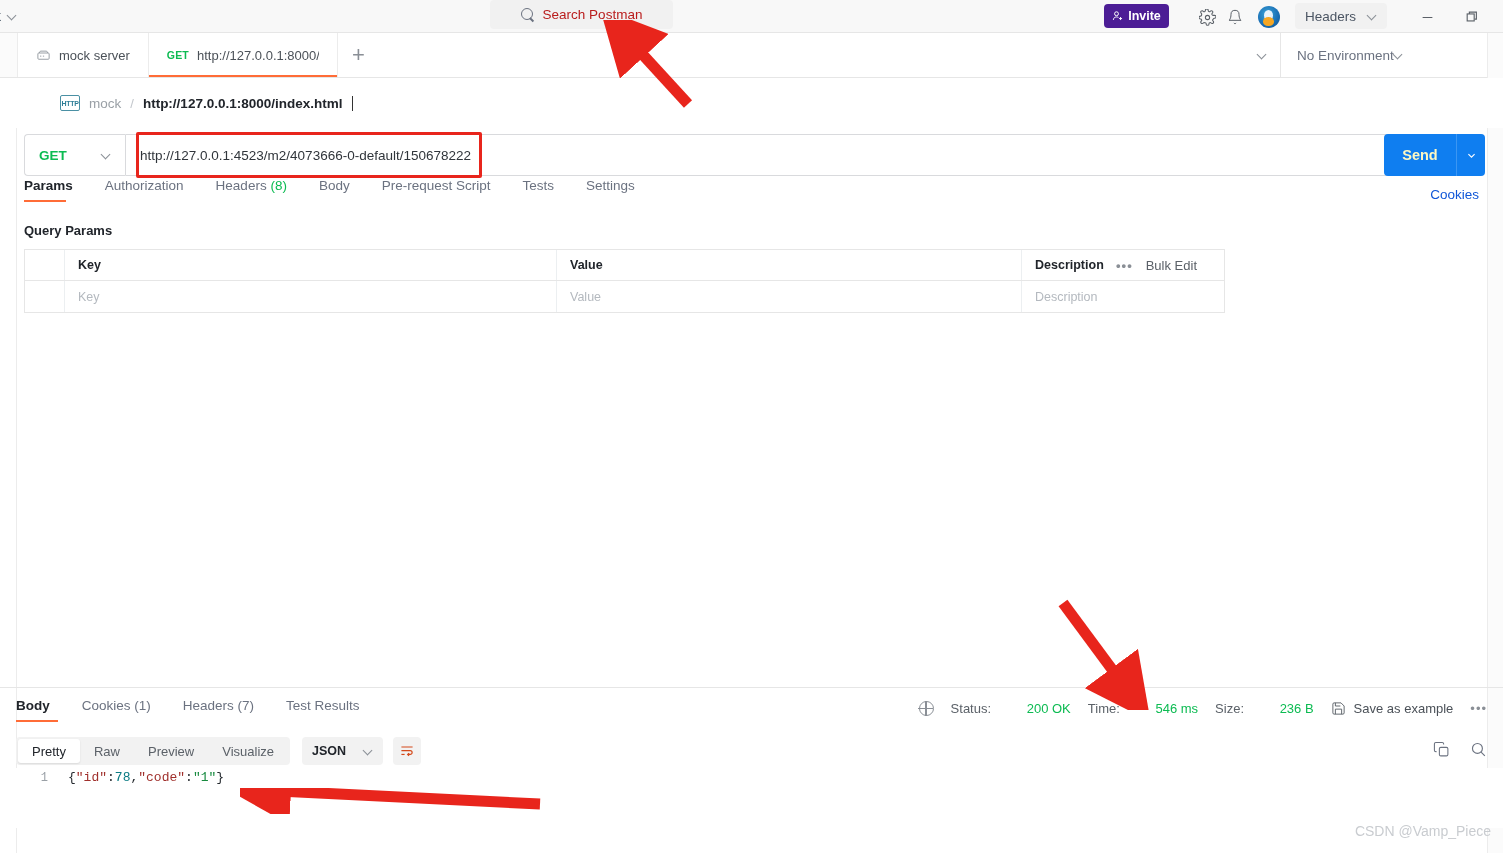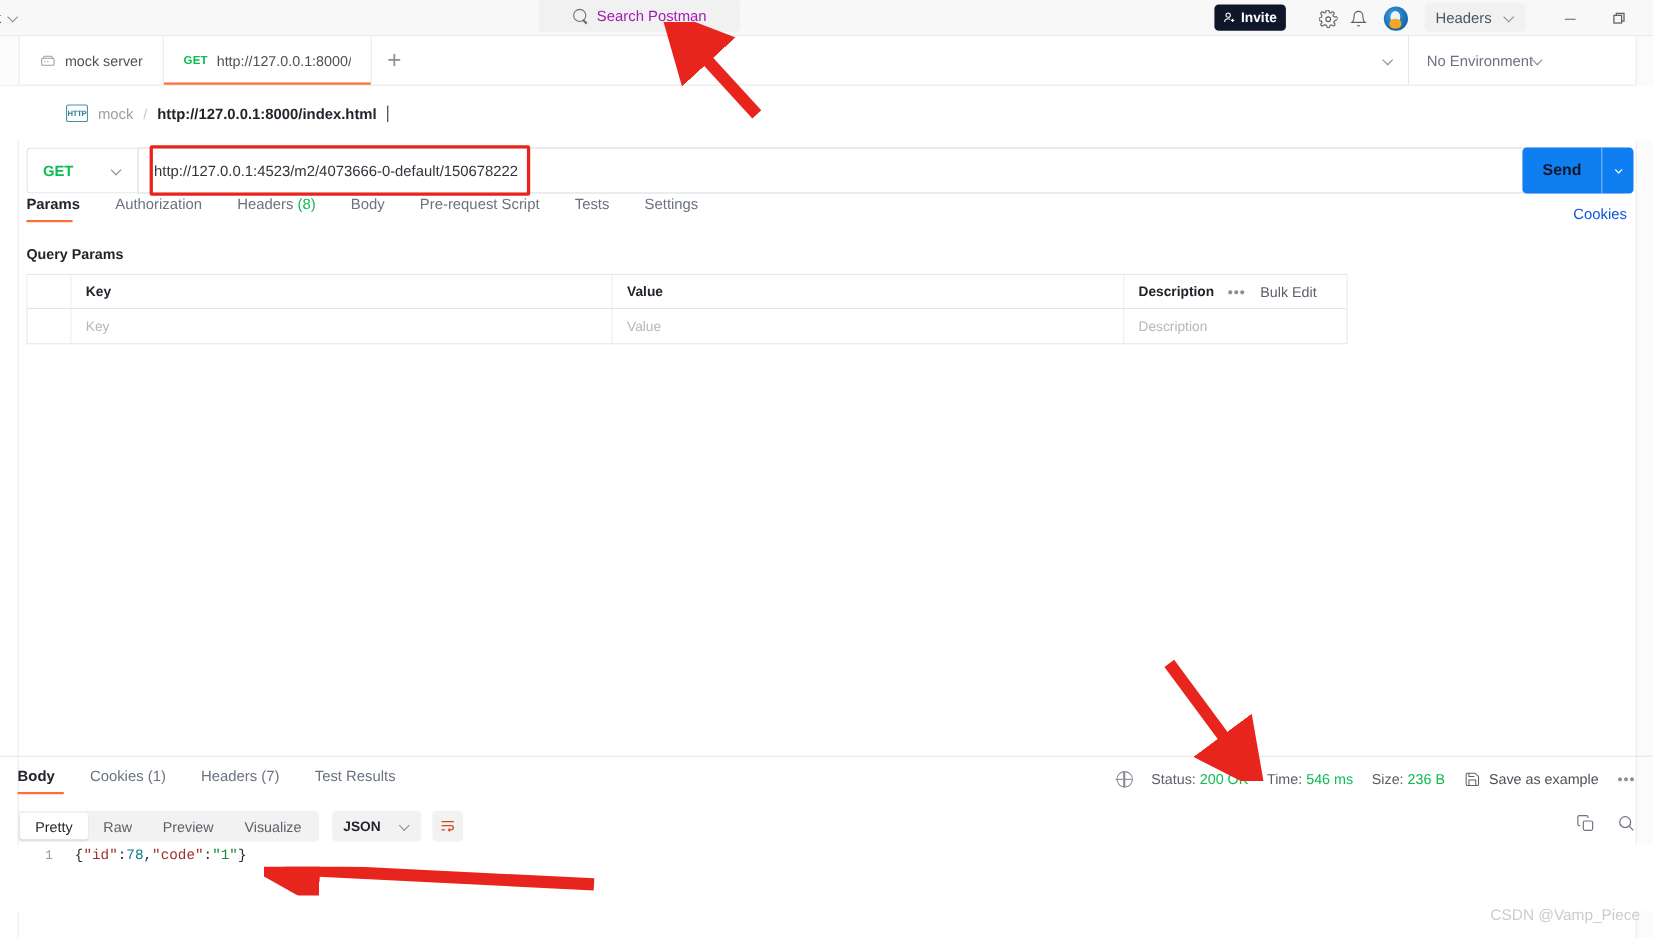--- a/index.html
+++ b/index.html
@@ -25,34 +25,34 @@
   .chev { display:inline-block; width:9px; height:9px; position:relative; }
   .chev::after {
     content:""; position:absolute; left:0; top:0;
     width:6px; height:6px; border-right:1.4px solid #8a8f96; border-bottom:1.4px solid #8a8f96;
     transform: rotate(45deg);
   }
   .searchbox {
     position:absolute; left:490px; top:0px; width:183px; height:29px;
     background:#f1f1f1; border-radius:4px;
     display:flex; align-items:center; justify-content:center; gap:8px;
-    color:#a21caf; font-size:13.5px;
+    color:#b91c1c; font-size:13.5px;
   }
   .mag { width:14px; height:14px; position:relative; display:inline-block; }
   .mag::before {
     content:""; position:absolute; left:0; top:0; width:10px; height:10px;
     border:1.5px solid #6b7280; border-radius:50%;
   }
   .mag::after {
     content:""; position:absolute; left:9px; top:9px; width:5px; height:1.6px;
     background:#6b7280; transform:rotate(45deg); transform-origin:left center;
   }
   .invite-btn {
     position:absolute; left:1104px; top:4px; width:65px; height:24px;
-    background:#0f172a; color:#fff; border-radius:4px; font-size:12.5px; font-weight:bold;
+    background:#4c1d95; color:#fff; border-radius:4px; font-size:12.5px; font-weight:bold;
     display:flex; align-items:center; justify-content:center; gap:4px; cursor:pointer;
   }
   .topicon { position:absolute; top:4px; width:26px; height:26px; display:flex; align-items:center; justify-content:center; cursor:pointer; }
   .upgrade {
     position:absolute; left:1295px; top:3px; height:26px; padding:0 10px;
     background:#f1f1f1; border-radius:4px; display:flex; align-items:center; gap:12px;
     color:#4b5563; font-size:13.5px; cursor:pointer;
   }
   .winbtn { position:absolute; top:5px; width:26px; height:24px; display:flex; align-items:center; justify-content:center; cursor:pointer; color:#5b6168; }
 
@@ -122,21 +122,21 @@
     flex:1; height:42px; border:1px solid #d9dadd; border-radius:0 4px 4px 0;
     display:flex; align-items:center; padding:0 14px; background:#fff;
     font-size:13.5px; color:#30353b; cursor:text;
   }
   .urlhl {
     position:absolute; left:136px; top:132px; width:346px; height:46px;
     border:3px solid #e8251c; border-radius:2px; pointer-events:none;
   }
   .sendwrap { position:absolute; left:1384px; top:134px; display:flex; }
   .sendbtn {
-    width:72px; height:42px; background:#0f7ef0; color:#0f172a; font-size:14.5px; font-weight:bold;
+    width:72px; height:42px; background:#0f7ef0; color:#fef9c3; font-size:14.5px; font-weight:bold;
     border-radius:4px 0 0 4px; display:flex; align-items:center; justify-content:center; cursor:pointer;
   }
   .sendcaret {
     width:29px; height:42px; background:#0f7ef0; border-left:1px solid #3b96f3;
     border-radius:0 4px 4px 0; display:flex; align-items:center; justify-content:center; cursor:pointer;
   }
 
   
   .reqtabs {
     position:absolute; left:24px; top:174px; width:1455px; height:28px;
@@ -170,21 +170,21 @@
   .dots { color:#8a8f96; letter-spacing:1px; font-size:13px; cursor:pointer; }
   .bulklbl { color:#5b6168; font-size:13px; font-weight:normal; cursor:pointer; }
 
   
   .respdiv { position:absolute; left:0; top:687px; width:1503px; height:1px; background:#e6e6e6; }
   .resptabs { position:absolute; left:16px; top:698px; display:flex; align-items:flex-start; }
   .respmeta {
     position:absolute; right:16px; top:701px; display:flex; align-items:center; gap:17px;
     font-size:13px; color:#5b6168;
   }
-  .respmeta .g { color:#0cbb52; }
+  .respmeta .g { color:#0cbb52;margin-left:32px; }
   .globe { width:15px; height:15px; border:1.3px solid #8a8f96; border-radius:50%; position:relative; }
   .globe::before { content:""; position:absolute; left:5.6px; top:-1.3px; width:1.3px; height:15px; background:#8a8f96; }
   .globe::after { content:""; position:absolute; top:5.6px; left:-1.3px; width:15px; height:1.3px; background:#8a8f96; }
   .saveex { display:flex; align-items:center; gap:8px; cursor:pointer; color:#4b5158; }
 
   .bodybar { position:absolute; left:16px; top:737px; width:1471px; height:28px; display:flex; align-items:center; }
   .segbtns { display:flex; background:#f2f2f2; border-radius:4px; padding:2px; }
   .seg { height:24px; padding:0 14px; display:flex; align-items:center; font-size:13px; color:#5b6168; border-radius:3px; cursor:pointer; }
   .seg.sel { background:#fff; color:#21252b; box-shadow:0 1px 2px rgba(0,0,0,.1); }
   .jsonsel {

